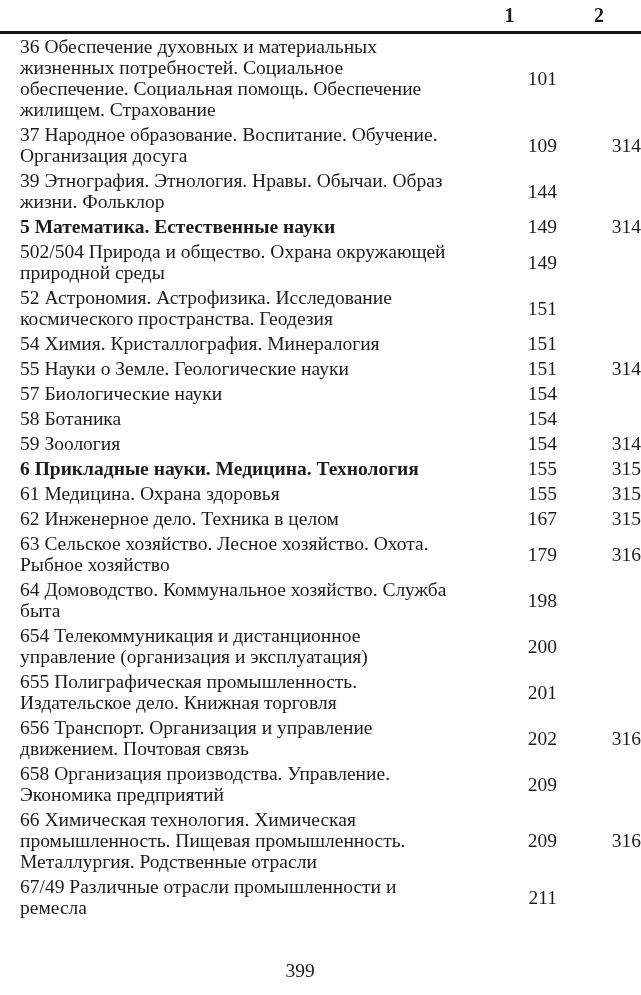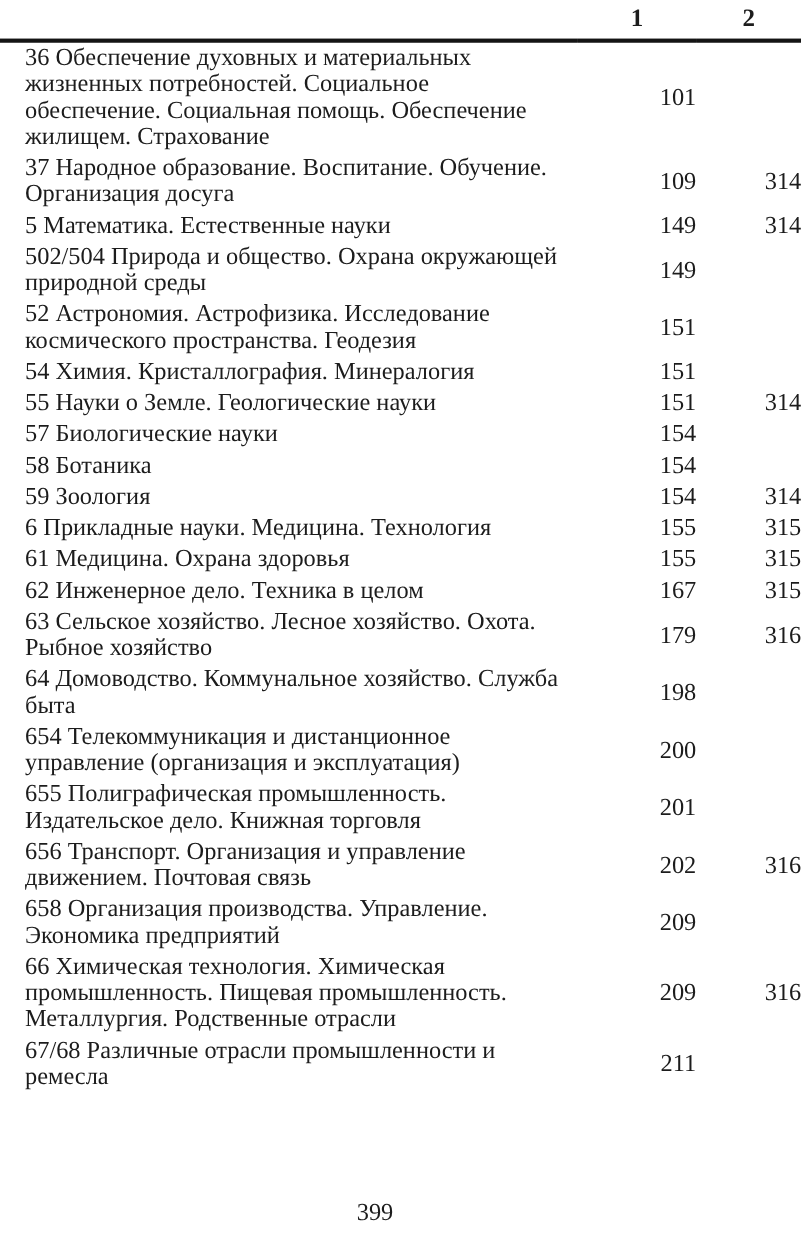--- a/index.html
+++ b/index.html
@@ -39,21 +39,21 @@
     font-size: 19.5px;
     line-height: 21px;
     padding: 2px 0;
     vertical-align: middle;
   }
   td.label-cell {
     padding-left: 20px;
     padding-right: 10px;
     text-align: left;
   }
-  td.label-cell.bold { font-weight: normal; margin-top: 30px; }
+  td.label-cell.bold { font-weight: bold; margin-top: 30px; }
   td.num-cell {
     text-align: right;
     white-space: nowrap;
   }
   .page-footer {
     position: absolute;
     left: 0;
     width: 600px;
     top: 960px;
     text-align: center;
@@ -80,20 +80,25 @@
     <tbody id="rows-body">
         <tr>
           <td class="label-cell">36 Обеспечение духовных и материальных жизненных потребностей. Социальное обеспечение. Социальная помощь. Обеспечение жилищем. Страхование</td>
           <td class="num-cell">101</td>
           <td class="num-cell"></td>
         </tr>
         <tr>
           <td class="label-cell">37 Народное образование. Воспитание. Обучение. Организация досуга</td>
           <td class="num-cell">109</td>
           <td class="num-cell">314</td>
+        </tr>
+        <tr>
+          <td class="label-cell">39 Этнография. Этнология. Нравы. Обычаи. Образ жизни. Фольклор</td>
+          <td class="num-cell">144</td>
+          <td class="num-cell"></td>
         </tr>
         <tr>
           <td class="label-cell bold">5 Математика. Естественные науки</td>
           <td class="num-cell">149</td>
           <td class="num-cell">314</td>
         </tr>
         <tr>
           <td class="label-cell">502/504 Природа и общество. Охрана окружающей природной среды</td>
           <td class="num-cell">149</td>
           <td class="num-cell"></td>
@@ -172,20 +177,20 @@
           <td class="label-cell">658 Организация производства. Управление. Экономика предприятий</td>
           <td class="num-cell">209</td>
           <td class="num-cell"></td>
         </tr>
         <tr>
           <td class="label-cell">66 Химическая технология. Химическая промышленность. Пищевая промышленность. Металлургия. Родственные отрасли</td>
           <td class="num-cell">209</td>
           <td class="num-cell">316</td>
         </tr>
         <tr>
-          <td class="label-cell">67/68 Различные отрасли промышленности и ремесла</td>
+          <td class="label-cell">67/49 Различные отрасли промышленности и ремесла</td>
           <td class="num-cell">211</td>
           <td class="num-cell"></td>
         </tr>
       </tbody>
   </table>
   <div class="page-footer">399</div>
 </div>
 
 </body></html>

